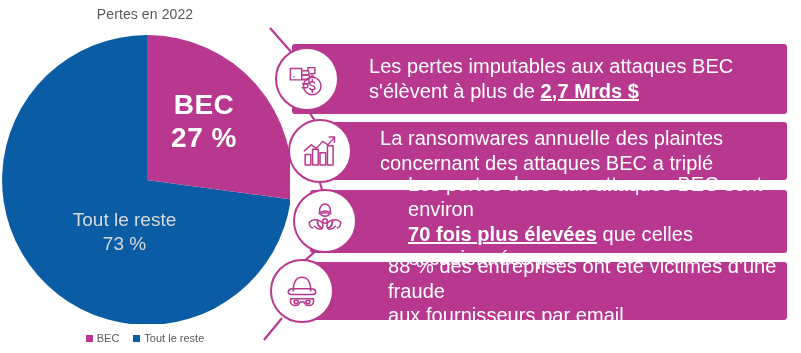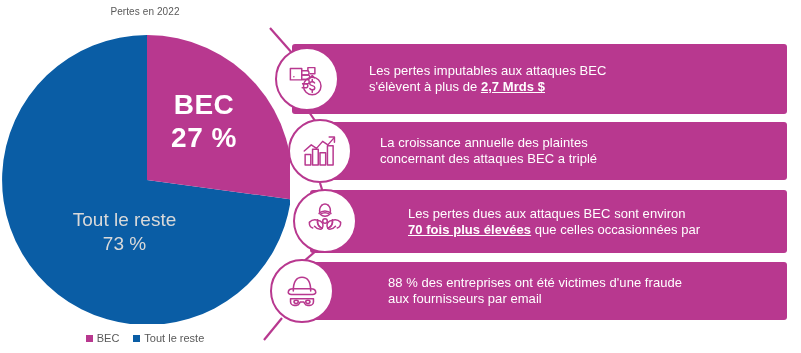--- a/index.html
+++ b/index.html
@@ -22,21 +22,21 @@
     top: 0;
     width: 290px;
     height: 353px;
   }
   #chart-title {
     position: absolute;
     left: 0;
     top: 6px;
     width: 290px;
     text-align: center;
-    font-size: 10px;
+    font-size: 14px;
     color: #595959;
     letter-spacing: 0.1px;
   }
   #pie-svg {
     position: absolute;
     left: 0;
     top: 24px;
   }
   .slice-label {
     position: absolute;
@@ -101,21 +101,21 @@
   .banner {
     position: absolute;
     background: #b8388f;
     border-radius: 3px;
     box-sizing: border-box;
     display: flex;
     align-items: center;
   }
   .banner-text {
     color: #ffffff;
-    font-size: 13px;
+    font-size: 20px;
     line-height: 1.23;
     letter-spacing: 0.05px;
     position: relative;
     z-index: 3;
   }
   .banner-text u {
     text-decoration: underline;
     text-underline-offset: 1px;
   }
   .banner-text b {
@@ -199,21 +199,21 @@
         <circle cx="30" cy="32" r="10"></circle>
         <path d="M27.5 22.5 l2.5 -2.5 l2.5 2.5"></path>
         <path d="M32.6 28.4 a3.2 3.2 0 0 0 -2.6 -1.3 c-1.6 0 -2.9 1 -2.9 2.3 c0 2.9 5.8 1.5 5.8 4.5 c0 1.3 -1.3 2.4 -2.9 2.4 a3.3 3.3 0 0 1 -2.8 -1.4"></path>
         <path d="M30 24.6 v2.4 M30 36.9 v2.4"></path>
       </g>
     </svg>
   </div>
 
   <div class="banner" style="left:43px; top:122px; width:482px; height:58px;">
     <div class="banner-text" style="margin-left:75px; padding-right:10px;">
-      <span>La croissance annuelle des plaintes</span><br>
+      <span>La ransomwares annuelle des plaintes</span><br>
       <span>concernant des attaques BEC a triplé</span>
     </div>
   </div>
   <div class="icon-bubble" style="left:26px; top:119px; width:64px; height:64px;">
     <svg width="42" height="42" viewBox="0 0 48 48">
       <g fill="none" stroke="#b8388f" stroke-width="1.7" stroke-linecap="round" stroke-linejoin="round">
         <rect x="7" y="28" width="6.5" height="12"></rect>
         <rect x="15.5" y="22" width="6.5" height="18"></rect>
         <rect x="24" y="26" width="6.5" height="14"></rect>
         <rect x="32.5" y="18" width="6.5" height="22"></rect>

